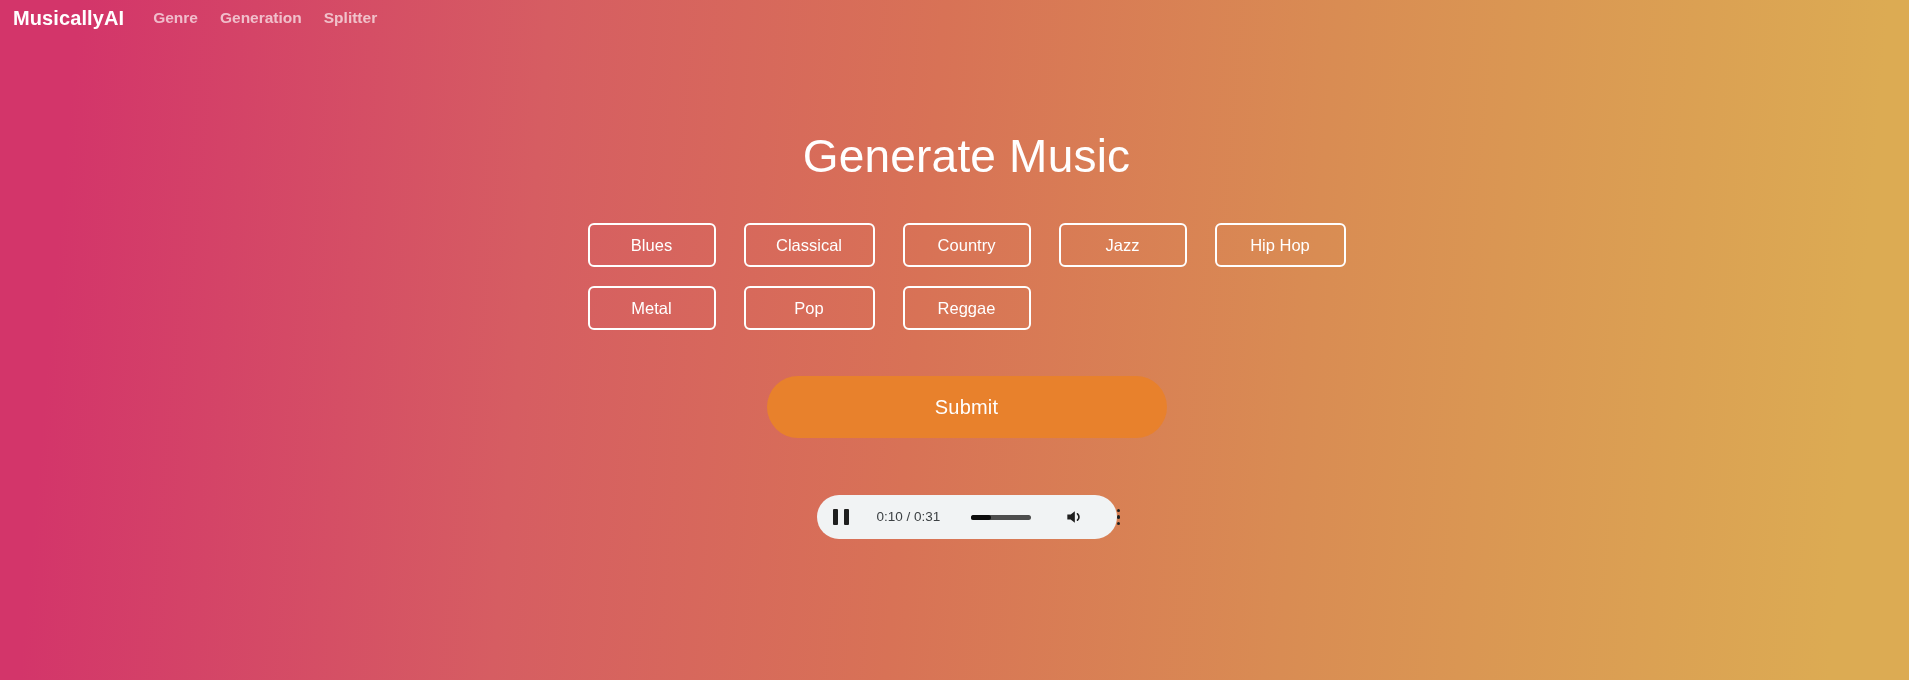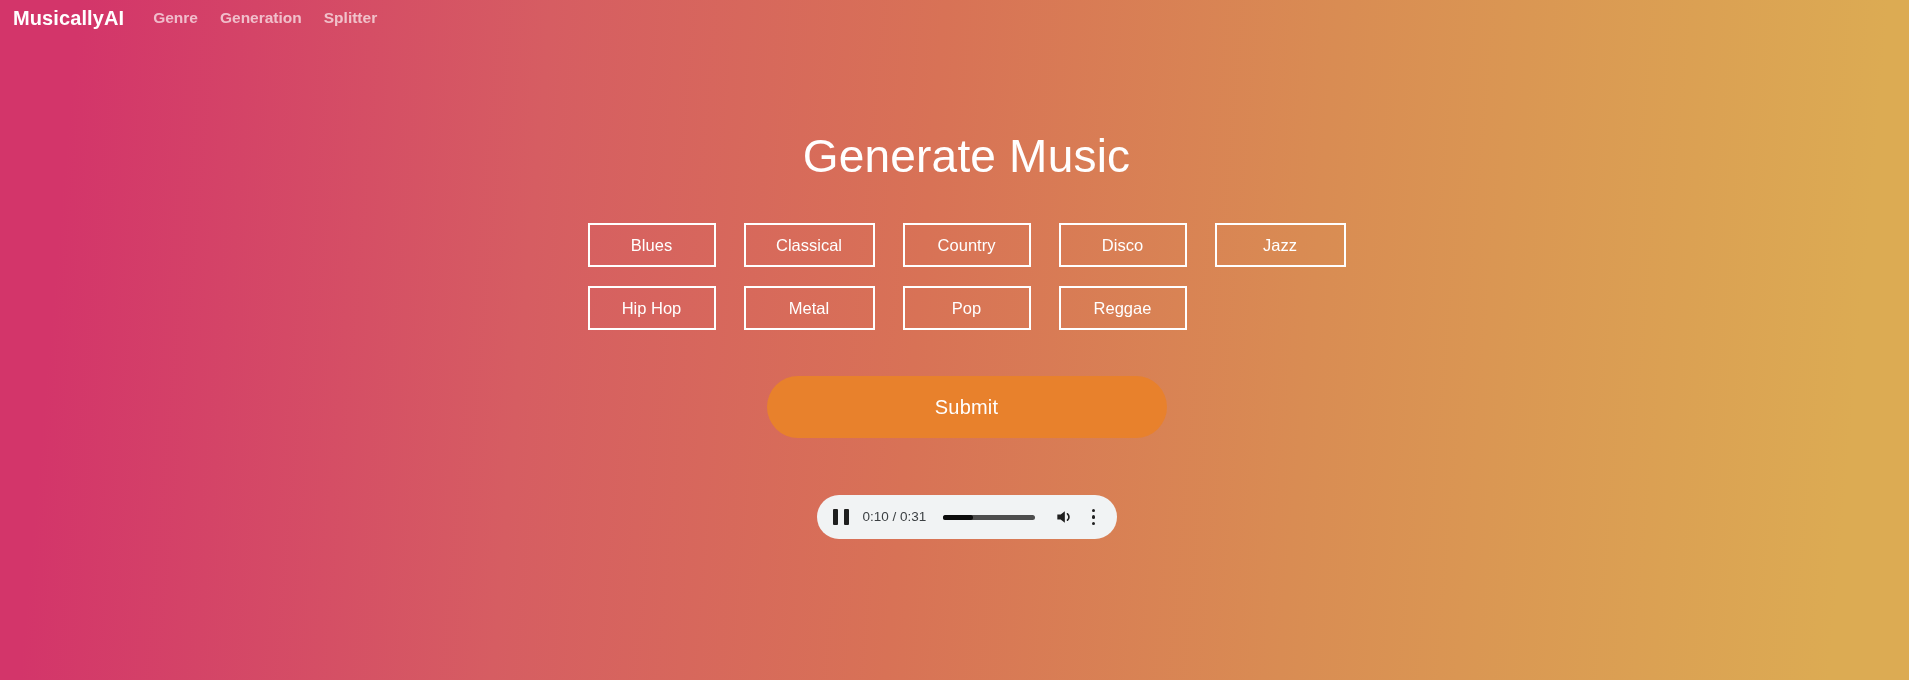--- a/index.html
+++ b/index.html
@@ -89,21 +89,21 @@
     display: grid;
     grid-template-columns: 128px 131px 128px 128px 131px;
     grid-auto-rows: 44px;
     column-gap: 28px;
     row-gap: 19px;
     justify-content: center;
   }
 
   .genre-btn {
     border: 2px solid #ffffff;
-    border-radius: 0;
+    border-radius: 6px;
     background: transparent;
     color: #ffffff;
     font-family: "Liberation Sans", sans-serif;
     font-size: 16.5px;
     line-height: 1;
     display: flex;
     align-items: center;
     justify-content: center;
     cursor: pointer;
     white-space: nowrap;
@@ -132,21 +132,21 @@
   
   .audio-player {
     margin-top: 57px;
     width: 300px;
     height: 44px;
     background: #f1f3f4;
     border-radius: 22px;
     display: flex;
     align-items: center;
     padding: 0 14px 0 16px;
-    gap: 0;
+    gap: 14px;
   }
 
   .ap-playpause {
     width: 16px;
     height: 17px;
     display: flex;
     align-items: center;
     justify-content: space-between;
     cursor: pointer;
     flex: 0 0 auto;
@@ -231,21 +231,20 @@
 </div>
 
 <div class="main">
 
   <h1 class="page-title">Generate Music</h1>
 
   <div class="genre-grid">
     <button class="genre-btn">Blues</button>
     <button class="genre-btn">Classical</button>
     <button class="genre-btn">Country</button>
-    <button class="genre-btn">Disco</button>
     <button class="genre-btn">Jazz</button>
     <button class="genre-btn">Hip Hop</button>
     <button class="genre-btn">Metal</button>
     <button class="genre-btn">Pop</button>
     <button class="genre-btn">Reggae</button>
   </div>
 
   <button class="submit-btn">Submit</button>
 
   <div class="audio-player">

